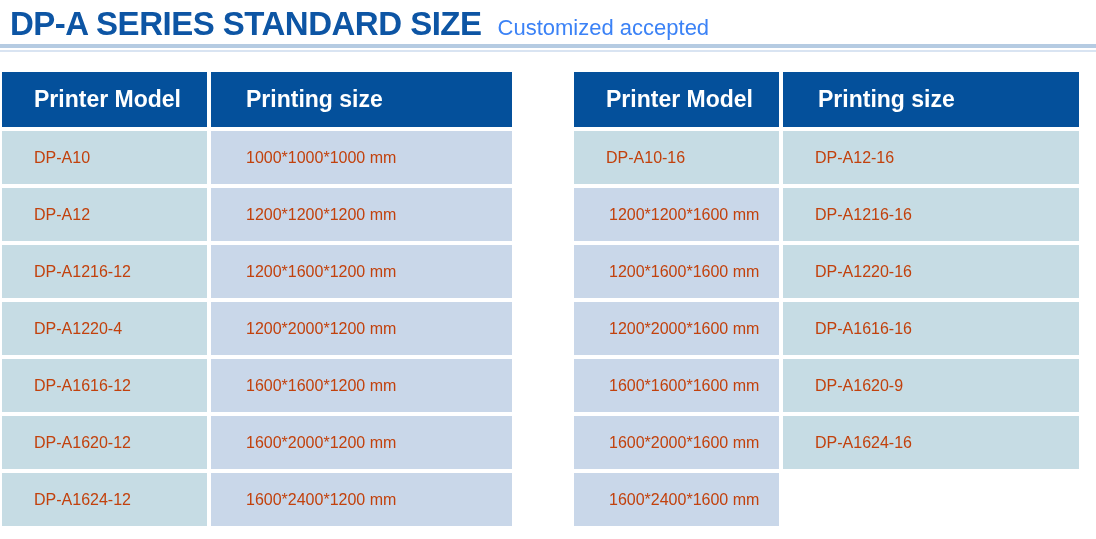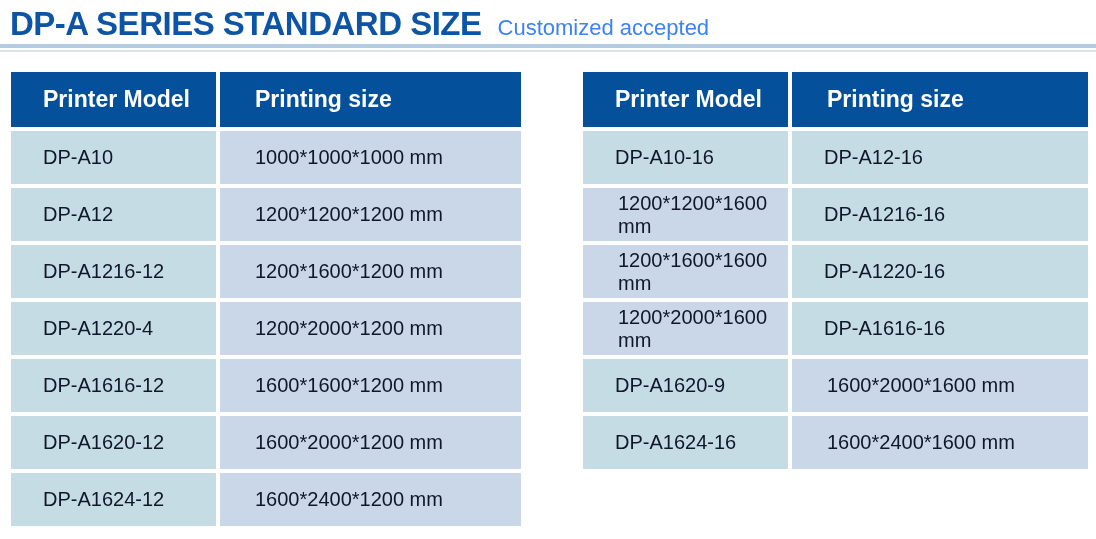--- a/index.html
+++ b/index.html
@@ -36,38 +36,38 @@
   }
 
   
   .rule-thick { height: 4px; background: #b5cbe2; width: 1096px; margin-top: 1px; }
   .rule-thin  { height: 2px; background: #d9e4f2; width: 1096px; margin-top: 2px; }
 
   
   .tables {
     display: flex;
     gap: 62px;
-    padding-left: 11px;
+    padding-left: 2px;
     margin-top: 20px;
   }
   .size-table {
     display: grid;
     grid-template-columns: 205px 1fr;
     grid-template-rows: 55px repeat(7, 53px);
     gap: 4px;
     background: #ffffff;
   }
   .size-table.left  { width: 510px; }
   .size-table.right { width: 505px; }
 
   .cell {
     display: flex;
     align-items: center;
-    font-size: 20px;
-    color: #0f172a;
+    font-size: 16px;
+    color: #c2410c;
   }
   .cell.model { background: #c6dce4; padding-left: 32px; }
   .cell.size  { background: #c9d7e9; padding-left: 35px; }
   .cell.head {
     background: #04509b;
     color: #ffffff;
     font-weight: bold;
     font-size: 23px;
   }
 </style>
@@ -121,20 +121,21 @@
       <div class="cell model">DP-A12-16</div>
       <div class="cell size">1200*1200*1600 mm</div>
 
       <div class="cell model">DP-A1216-16</div>
       <div class="cell size">1200*1600*1600 mm</div>
 
       <div class="cell model">DP-A1220-16</div>
       <div class="cell size">1200*2000*1600 mm</div>
 
       <div class="cell model">DP-A1616-16</div>
+      <div class="cell size">1600*1600*1600 mm</div>
 
       <div class="cell model">DP-A1620-9</div>
       <div class="cell size">1600*2000*1600 mm</div>
 
       <div class="cell model">DP-A1624-16</div>
       <div class="cell size">1600*2400*1600 mm</div>
     </section>
 
   </main>
 </div>

